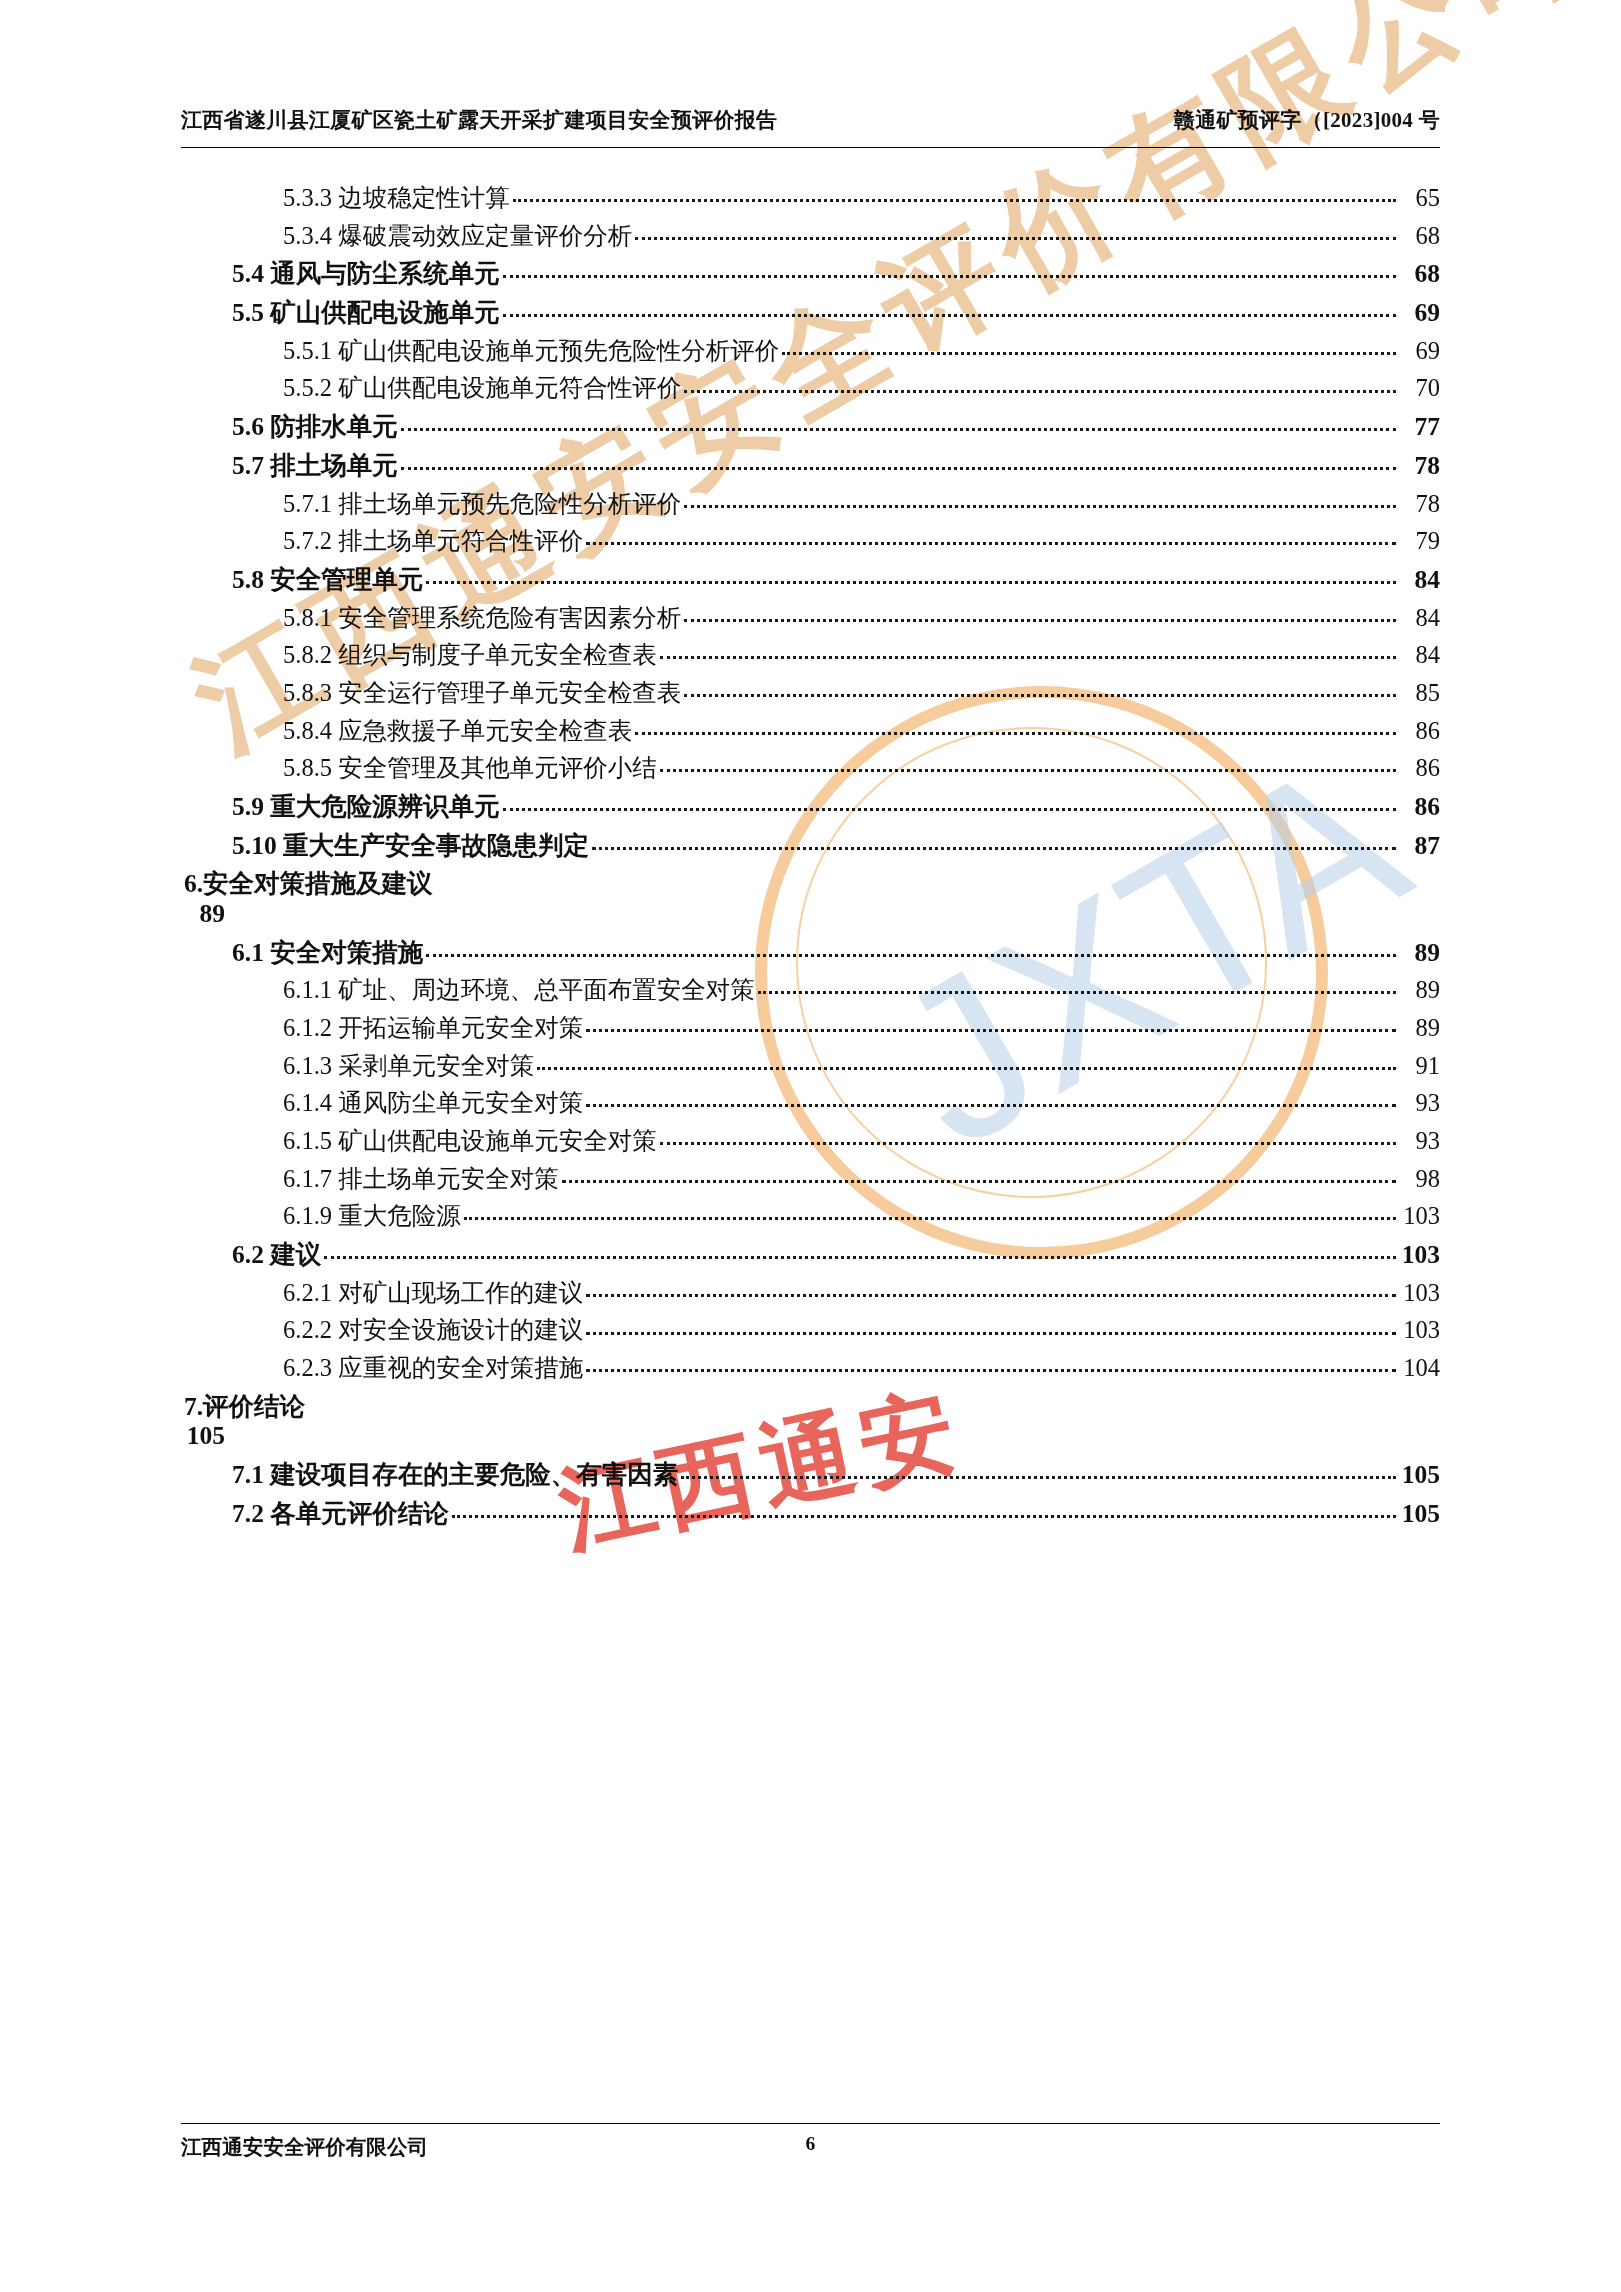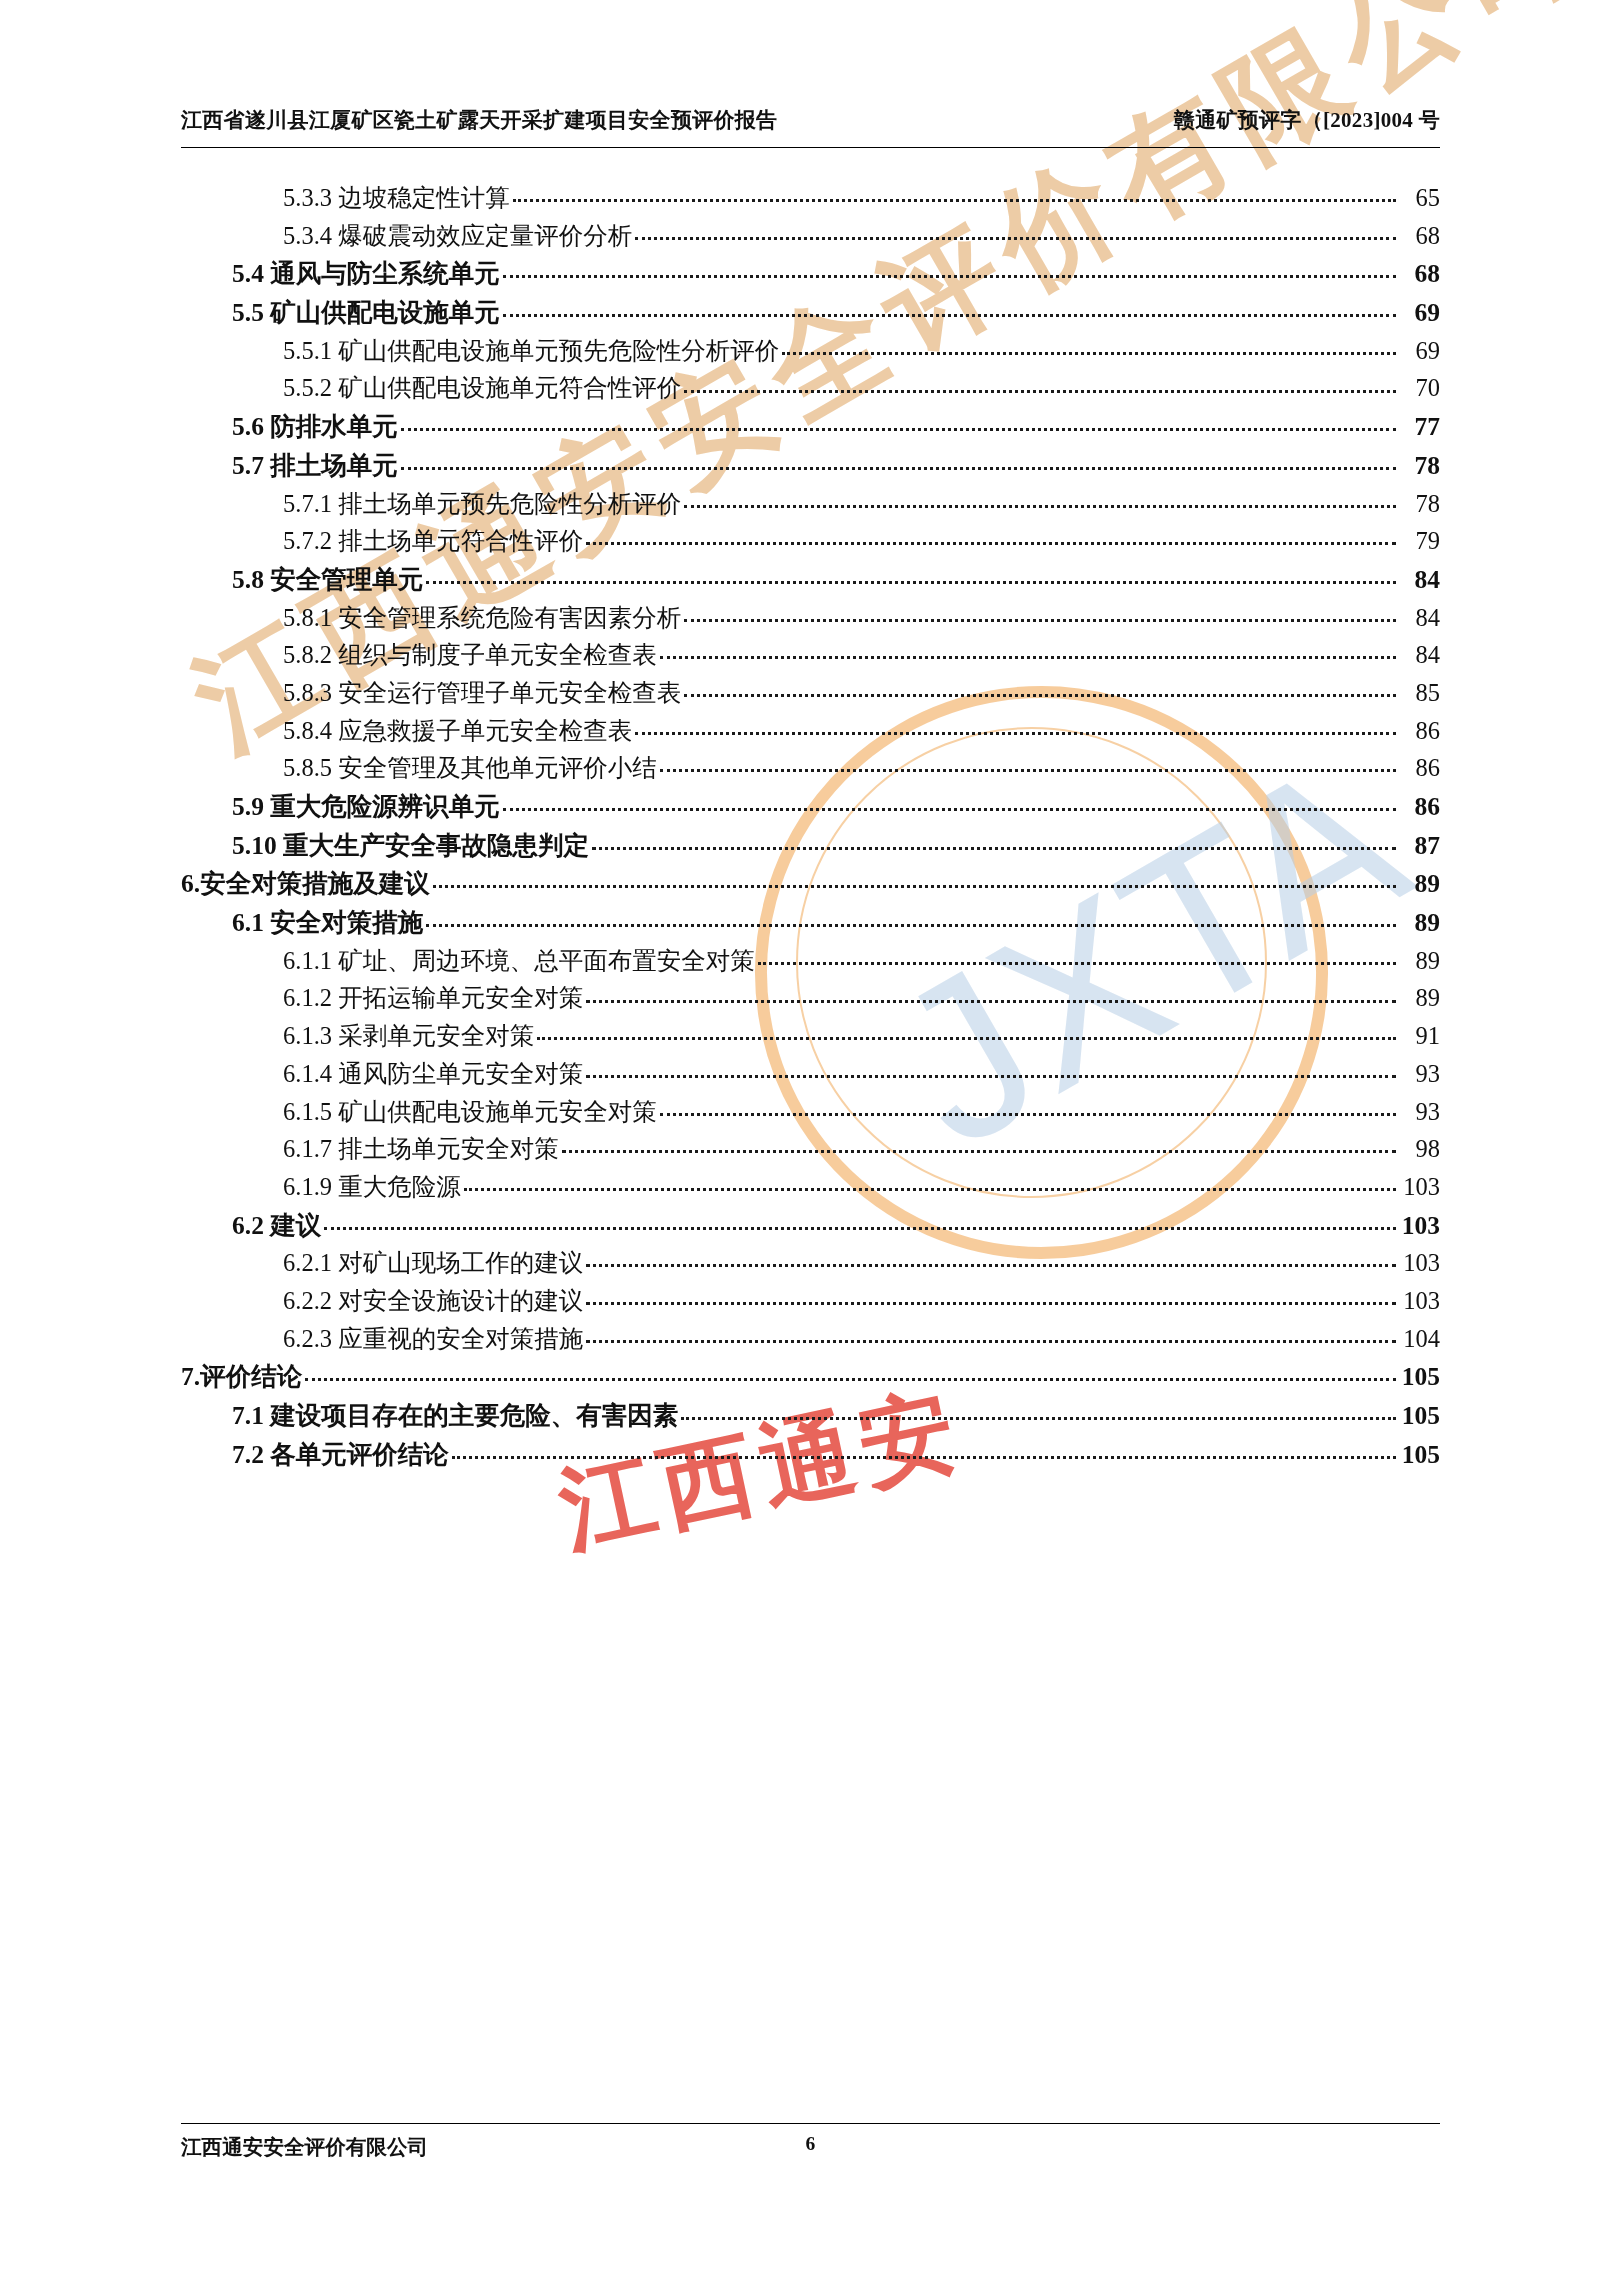--- a/index.html
+++ b/index.html
@@ -163,21 +163,21 @@
     top: -3.9px;
     border-bottom: 3.1px dotted #1a1a1a;
     height: 1px;
   }
   .toc-page {
     flex: 0 0 auto;
     text-align: right;
     min-width: 41px;
   }
 
-  .lvl1 { font-weight: bold; padding-left: 0px; font-size: 25.5px; }
+  .lvl1 { font-weight: bold; padding-left: 0px; font-size: 25.5px; flex-direction: column; }
   .lvl2 { font-weight: bold; padding-left: 51px; font-size: 25.5px; }
   .lvl3 { font-weight: normal; padding-left: 102px; font-size: 24.5px; }
 </style>
 </head>
 <body>
 
 <div class="page">
 
   <div class="watermark">
     <div class="wm-ring"></div>

